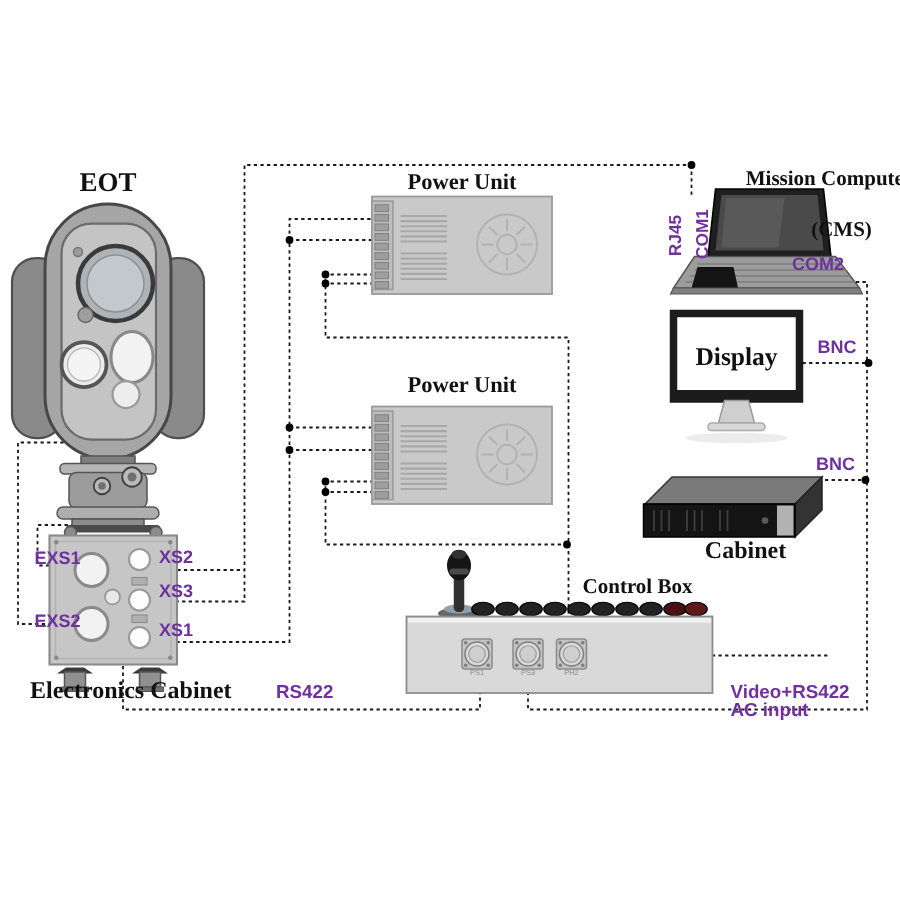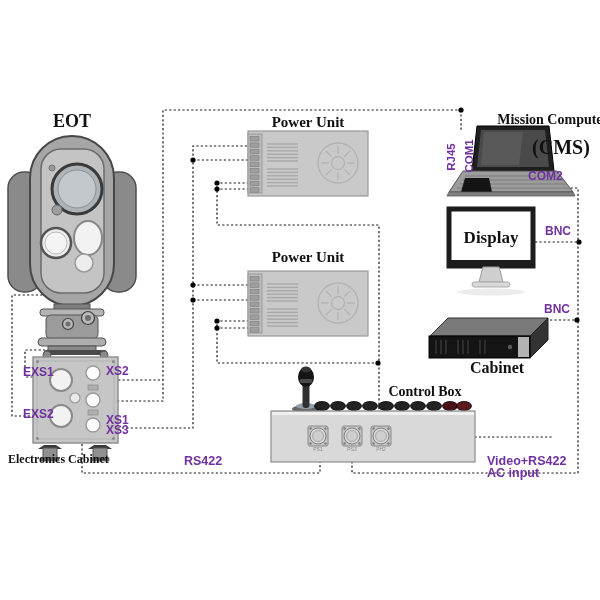--- a/index.html
+++ b/index.html
@@ -222,38 +222,38 @@
         <rect x="93" y="448" width="14" height="10" fill="#909090" stroke="#555" stroke-width="1"></rect>
         <rect x="91" y="458" width="18" height="3" fill="#707070" stroke="#555" stroke-width="0.7"></rect>
       </g>
     </g>
   </svg>
 
   <span class="t ctr" style="left:72px;top:112px;font-size:18px;">EOT</span>
   <span class="t ctr" style="left:308px;top:115px;font-size:15px;">Power Unit</span>
   <span class="t ctr" style="left:308px;top:250px;font-size:15px;">Power Unit</span>
   <span class="t ctr" style="left:553px;top:113px;font-size:14px;">Mission Computer</span>
-  <span class="t ctr" style="left:561px;top:137px;font-size:20px;">(CMS)</span>
+  <span class="t ctr" style="left:561px;top:147px;font-size:14px;">(CMS)</span>
   <span class="t ctr" style="left:491px;top:229px;font-size:17px;font-family:Liberation Serif, serif;">Display</span>
   <span class="t ctr" style="left:497px;top:360px;font-size:16px;">Cabinet</span>
   <span class="t ctr" style="left:425px;top:385px;font-size:14px;">Control Box</span>
-  <span class="t" style="left:8px;top:453px;font-size:12px;">Electronics Cabinet</span>
+  <span class="t" style="left:20px;top:453px;font-size:16px;">Electronics Cabinet</span>
 
   <span class="t p rot" style="left:452px;top:157px;font-size:11.5px;">RJ45</span>
   <span class="t p rot" style="left:470px;top:156px;font-size:11.5px;">COM1</span>
   <span class="t p" style="left:528px;top:170px;font-size:12px;">COM2</span>
   <span class="t p" style="left:545px;top:225px;font-size:12px;">BNC</span>
   <span class="t p" style="left:544px;top:303px;font-size:12px;">BNC</span>
   <span class="t p" style="left:487px;top:420px;font-size:12.5px;margin-top:47px;">AC input</span>
   <span class="t p" style="left:184px;top:455px;font-size:12.5px;">RS422</span>
   <span class="t p" style="left:487px;top:455px;font-size:12.5px;">Video+RS422</span>
 
   <span class="t p" style="left:23px;top:366px;font-size:12px;">EXS1</span>
   <span class="t p" style="left:106px;top:365px;font-size:12px;">XS2</span>
-  <span class="t p" style="left:106px;top:388px;font-size:12px;margin-top:36px;">XS3</span>
+  <span class="t p" style="left:106px;top:388px;font-size:12px;">XS3</span>
   <span class="t p" style="left:23px;top:408px;font-size:12px;">EXS2</span>
   <span class="t p" style="left:106px;top:414px;font-size:12px;">XS1</span>
 
   <span class="t tiny ctr" style="left:318px;top:447px;font-size:5px;">PS1</span>
   <span class="t tiny ctr" style="left:352px;top:447px;font-size:5px;">PS3</span>
   <span class="t tiny ctr" style="left:381px;top:447px;font-size:5px;">PH2</span>
 
 </div>
 
 </body></html>

